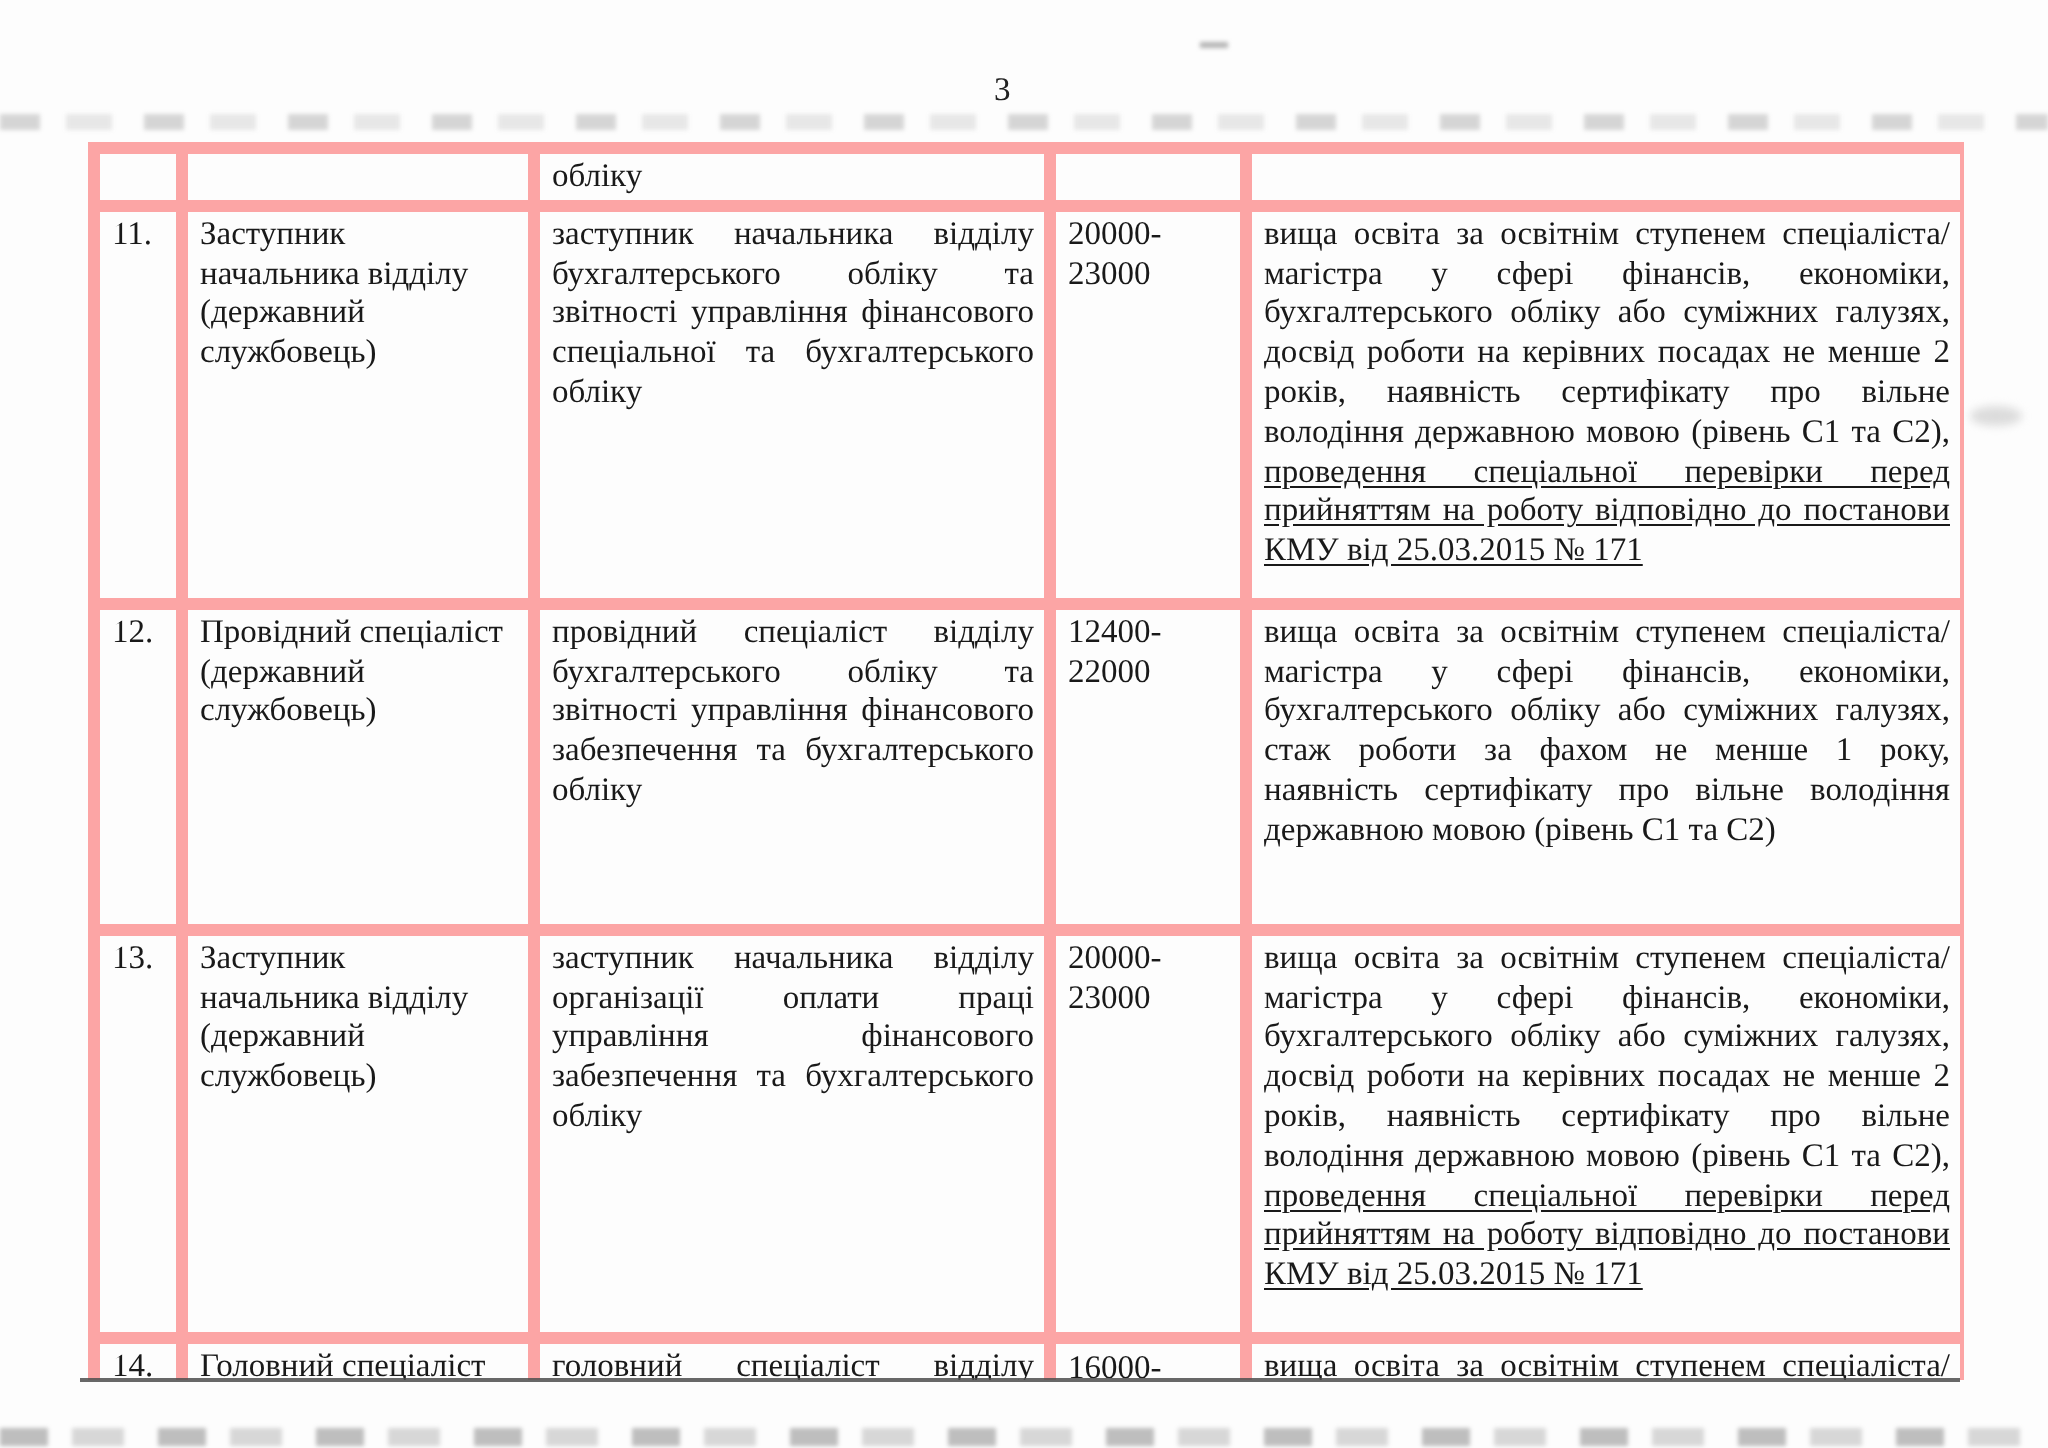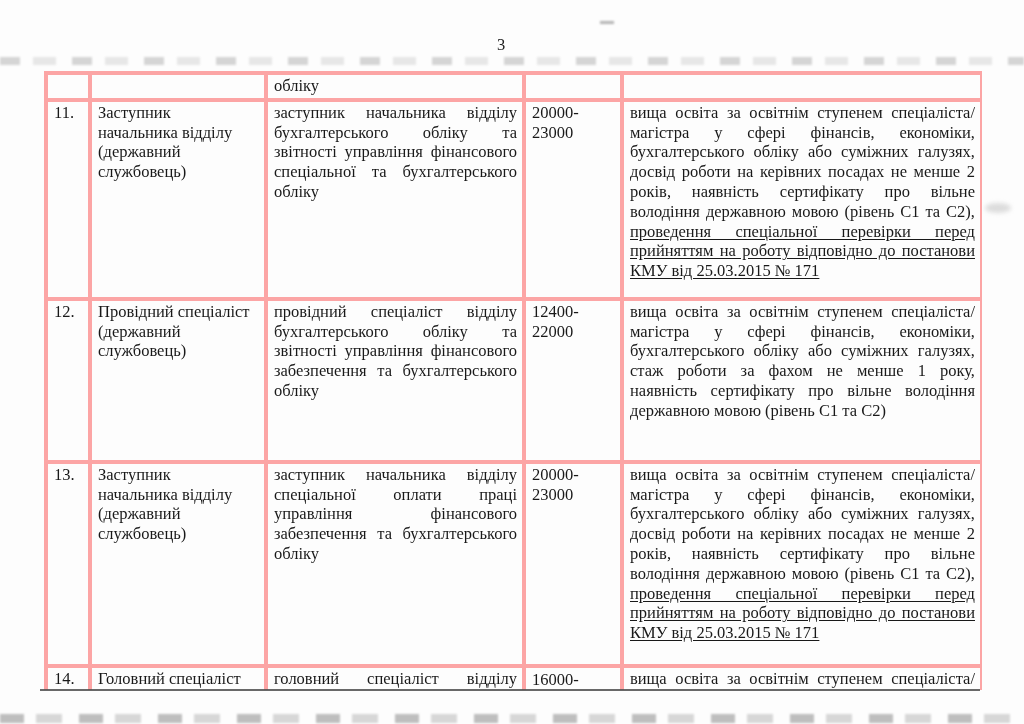--- a/index.html
+++ b/index.html
@@ -30,21 +30,21 @@
     width: 938px;
     height: 619px;
     overflow: hidden;
   }
   table.doc-table {
     border-collapse: collapse;
     table-layout: fixed;
     width: 936px;
   }
   table.doc-table td {
-    border: 4px solid #fca5a5;
+    border: 6px solid #fca5a5;
     vertical-align: top;
     padding: 1px 5px 2px 6px;
     font-size: 16.5px;
     line-height: 19.8px;
     overflow: hidden;
   }
   tr.r-cont  { height: 22px; }
   tr.r-11    { height: 199px; }
   tr.r-12    { height: 163px; }
   tr.r-13    { height: 204px; }
@@ -151,21 +151,21 @@
       <td class="c-sal">12400-
 22000</td>
       <td class="c-req"><span>вища освіта за освітнім ступенем спеціаліста/магістра у сфері фінансів, економіки, бухгалтерського обліку або суміжних галузях, стаж роботи за фахом не менше 1 року, наявність сертифікату про вільне володіння державною мовою (рівень С1 та С2)</span><span class="ul"></span></td>
     </tr>
     <tr class="r-13">
       <td class="c-num">13.</td>
       <td class="c-pos">Заступник
 начальника відділу
 (державний
 службовець)</td>
-      <td class="c-dut">заступник начальника відділу спеціальної оплати праці управління фінансового забезпечення та бухгалтерського обліку</td>
+      <td class="c-dut">заступник начальника відділу організації оплати праці управління фінансового забезпечення та бухгалтерського обліку</td>
       <td class="c-sal">20000-
 23000</td>
       <td class="c-req"><span>вища освіта за освітнім ступенем спеціаліста/магістра у сфері фінансів, економіки, бухгалтерського обліку або суміжних галузях, досвід роботи на керівних посадах не менше 2 років, наявність сертифікату про вільне володіння державною мовою (рівень С1 та С2), </span><span class="ul">проведення спеціальної перевірки перед прийняттям на роботу відповідно до постанови КМУ від 25.03.2015 № 171</span></td>
     </tr>
     <tr class="r-14">
       <td class="c-num">14.</td>
       <td class="c-pos">Головний спеціаліст
 (державний
 службовець)</td>
       <td class="c-dut">головний спеціаліст відділу організації оплати праці управління фінансового</td>

